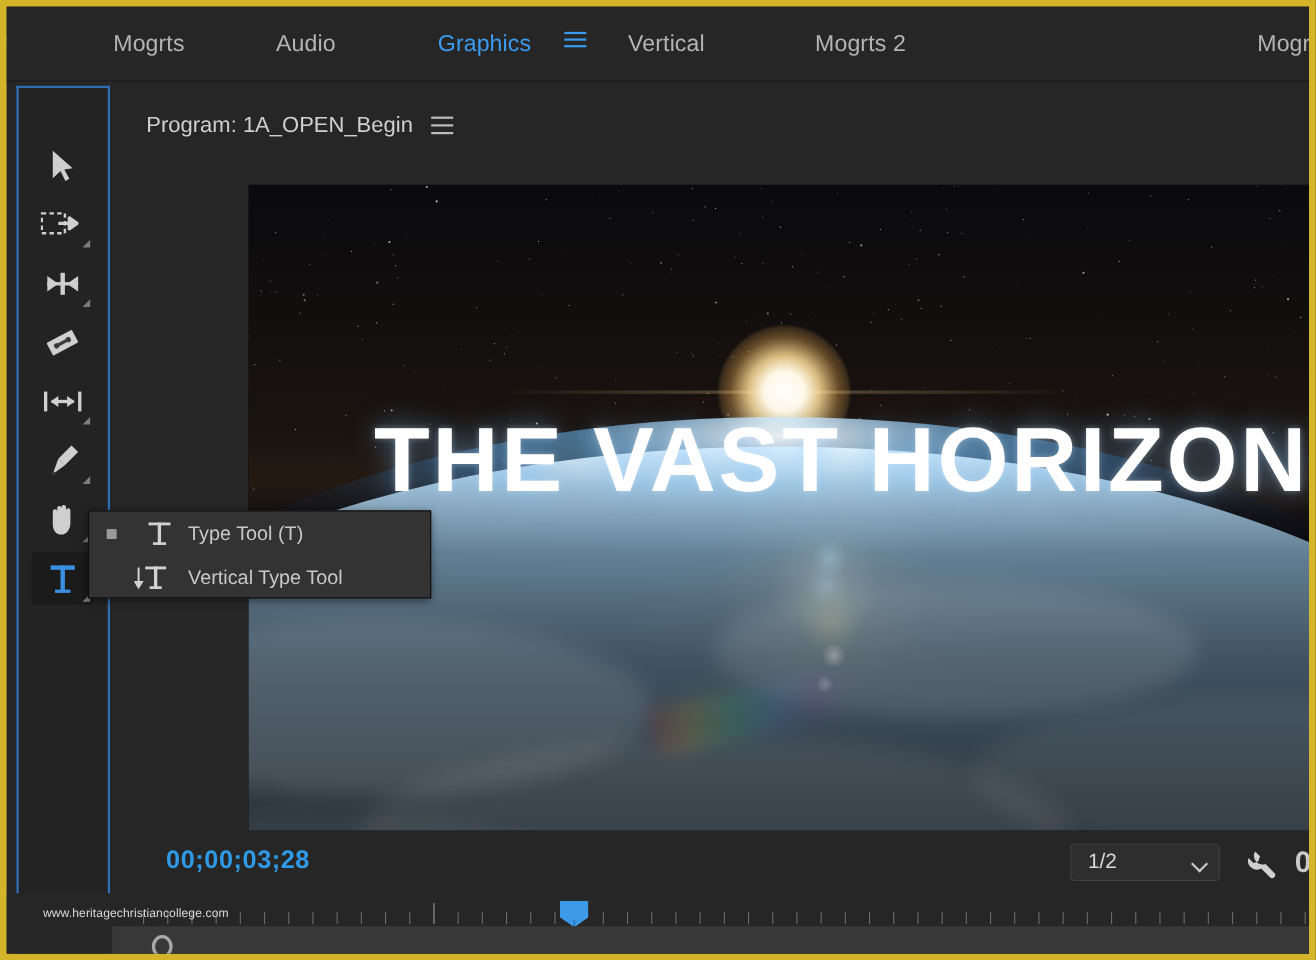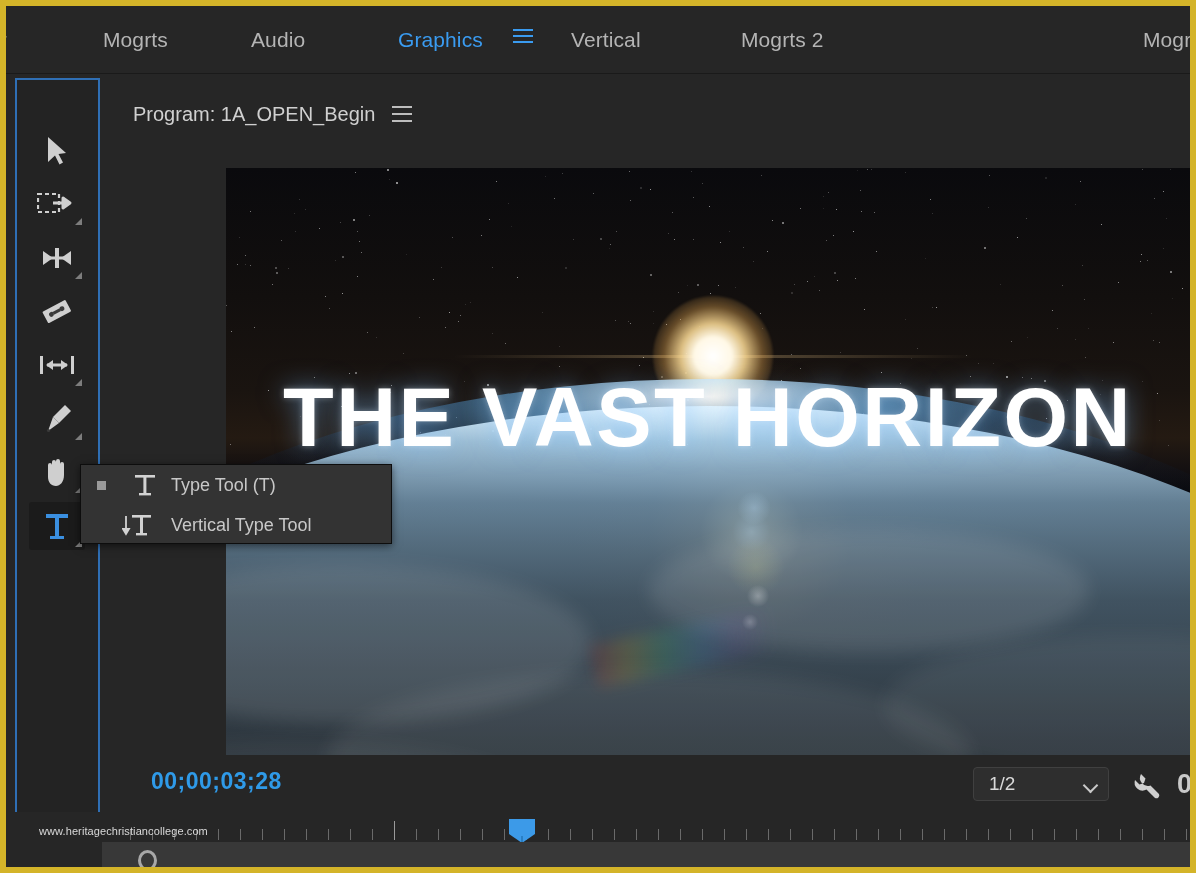--- a/index.html
+++ b/index.html
@@ -158,21 +158,21 @@
   .rainbow {
     position: absolute; left: 38%; top: 78%;
     width: 180px; height: 44px;
     background: linear-gradient(100deg, rgba(255,0,0,.12), rgba(255,190,0,.14), rgba(60,220,120,.14), rgba(60,170,255,.12), rgba(150,80,255,.08), rgba(0,0,0,0));
     filter: blur(7px);
     transform: rotate(-12deg);
   }
   
   .vtitle {
     position: absolute; left: 0; top: 0; width: 100%; height: 100%;
-    display: flex; align-items: center; justify-content: center;
+    display: flex; align-items: center; justify-content: flex-end;
   }
   .vtitle span {
     position: relative; top: -44px;
     color: #ffffff;
     font-size: 83px;
     font-weight: bold;
     letter-spacing: 2.5px;
     text-shadow: 0 0 26px rgba(120,190,255,.55), 0 0 6px rgba(255,255,255,.35);
     white-space: nowrap;
     font-family: "Liberation Sans", sans-serif;

